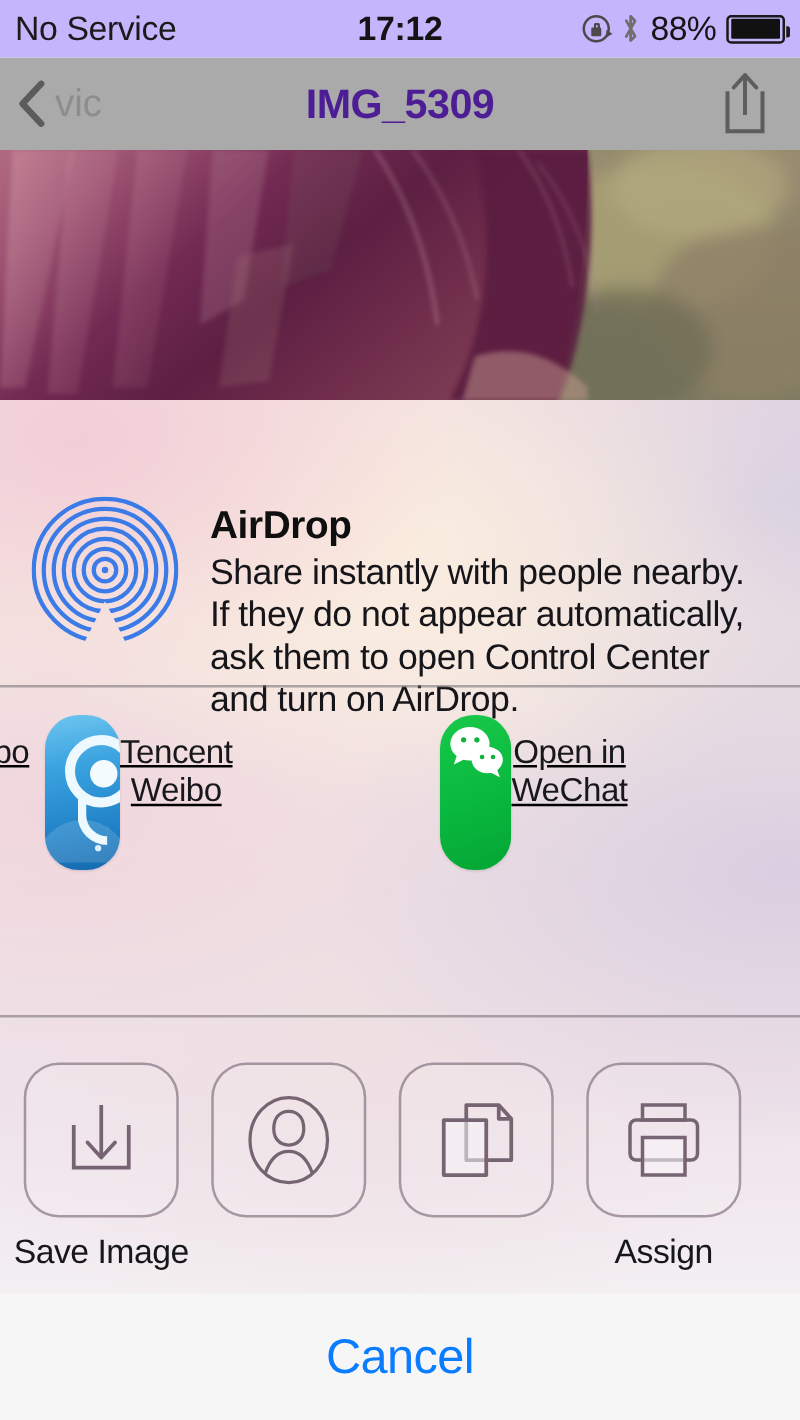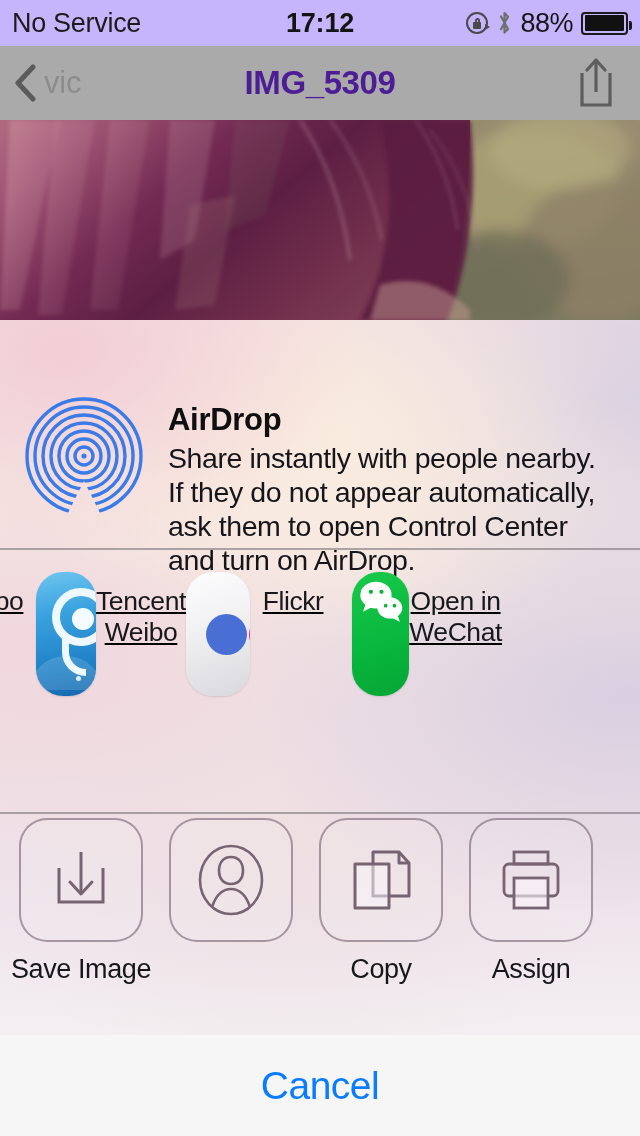--- a/index.html
+++ b/index.html
@@ -219,21 +219,21 @@
   .qz-bg {
     position:absolute; inset:0;
     background:linear-gradient(160deg,#3d8fe0 0%, #1f63c4 40%, #1a4fae 100%);
   }
 
   
   #action-row {
     position:absolute; top:494px; left:0; width:640px; height:220px;
   }
   .action-item {
-    position:absolute; top:4px; width:150px;
+    position:absolute; top:36px; width:150px;
     display:flex; flex-direction:column; align-items:center; cursor:pointer;
   }
   .action-icon {
     width:124px; height:124px; border-radius:28px;
     border:2.2px solid rgba(119,100,116,0.62);
     display:flex; align-items:center; justify-content:center;
     background:rgba(255,255,255,0.10);
   }
   .action-label {
     margin-top:12px; font-size:27px; color:#17171b; text-align:center;
@@ -403,28 +403,20 @@
         <div class="tw-stem-big"></div>
         <div class="tw-seed-sm"></div>
         <div class="tw-stem-sm"></div>
         <div class="tw-dot" style="left:92px;top:96px;width:7px;height:7px;"></div>
         <div class="tw-dot" style="left:40px;top:104px;width:5px;height:5px;"></div>
         <div class="tw-dot" style="left:66px;top:86px;width:4px;height:4px;"></div>
       </div>
       <div class="app-label">Tencent Weibo</div>
     </div>
 
-    <div class="app-item" style="left:186px">
-      <div class="app-icon">
-        <div class="fl-bg"></div>
-        <div class="fl-dot" style="left:20px;background:#4a6fd4;"></div>
-        <div class="fl-dot" style="left:63px;background:#ff1f8e;"></div>
-      </div>
-      <div class="app-label">Flickr</div>
-    </div>
 
     <div class="app-item" style="left:352px">
       <div class="app-icon">
         <div class="wc-bg" style="background:linear-gradient(160deg,#18c94a 0%, #09b83e 55%, #04a634 100%)"></div>
         <svg viewBox="0 0 124 124" style="position:absolute;inset:0">
           <g fill="#ffffff">
             <ellipse cx="52" cy="50" rx="34" ry="29"></ellipse>
             <path d="M30 68 L24 86 L44 76 Z"></path>
             <ellipse cx="82" cy="78" rx="27" ry="23"></ellipse>
             <path d="M98 92 L104 108 L86 99 Z"></path>
@@ -467,21 +459,20 @@
     </div>
 
     <div class="action-item" style="left:306px">
       <div class="action-icon">
         <svg width="72" height="72" viewBox="0 0 72 72">
           <path d="M28 8 L54 8 L64 19 L64 52 L28 52 Z" fill="none" stroke="#776472" stroke-width="3" stroke-linejoin="round"></path>
           <path d="M54 8 L54 19 L64 19" fill="none" stroke="#776472" stroke-width="3" stroke-linejoin="round"></path>
           <path d="M10 20 L44 20 L44 64 L10 64 Z" fill="rgba(248,244,248,0.55)" stroke="#776472" stroke-width="3" stroke-linejoin="round"></path>
         </svg>
       </div>
-      <div class="action-label">Copy</div>
     </div>
 
     <div class="action-item" style="left:456px">
       <div class="action-icon">
         <svg width="78" height="72" viewBox="0 0 78 72">
           <rect x="22" y="8" width="34" height="12" fill="none" stroke="#776472" stroke-width="2.8"></rect>
           <rect x="12" y="20" width="54" height="32" rx="5" fill="none" stroke="#776472" stroke-width="2.8"></rect>
           <rect x="22" y="34" width="34" height="30" fill="rgba(248,244,248,0.6)" stroke="#776472" stroke-width="2.8"></rect>
         </svg>
       </div>

